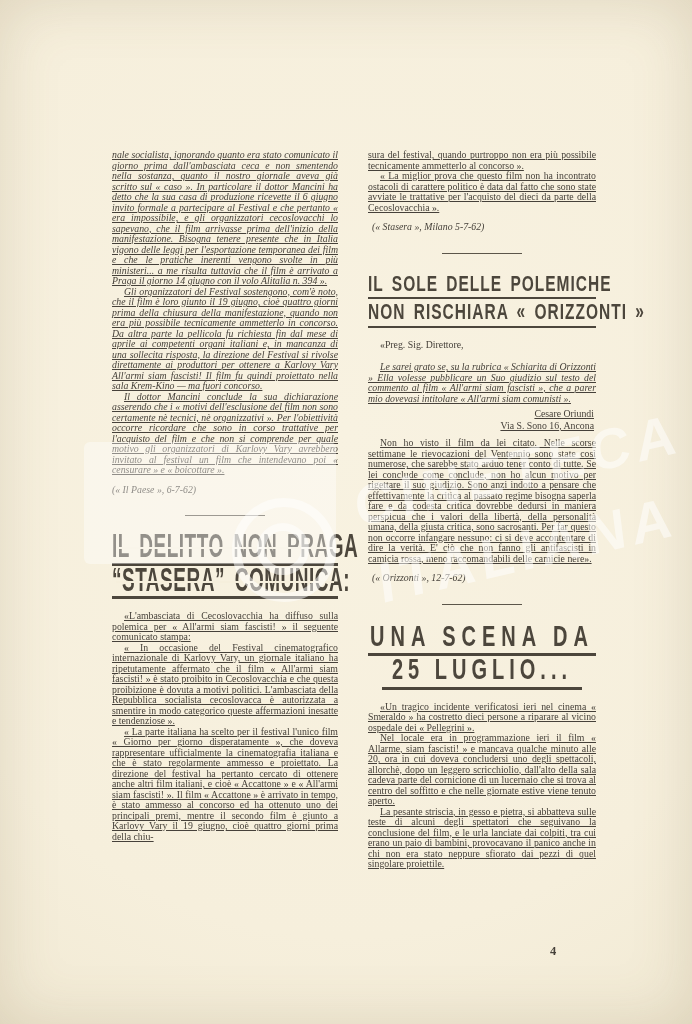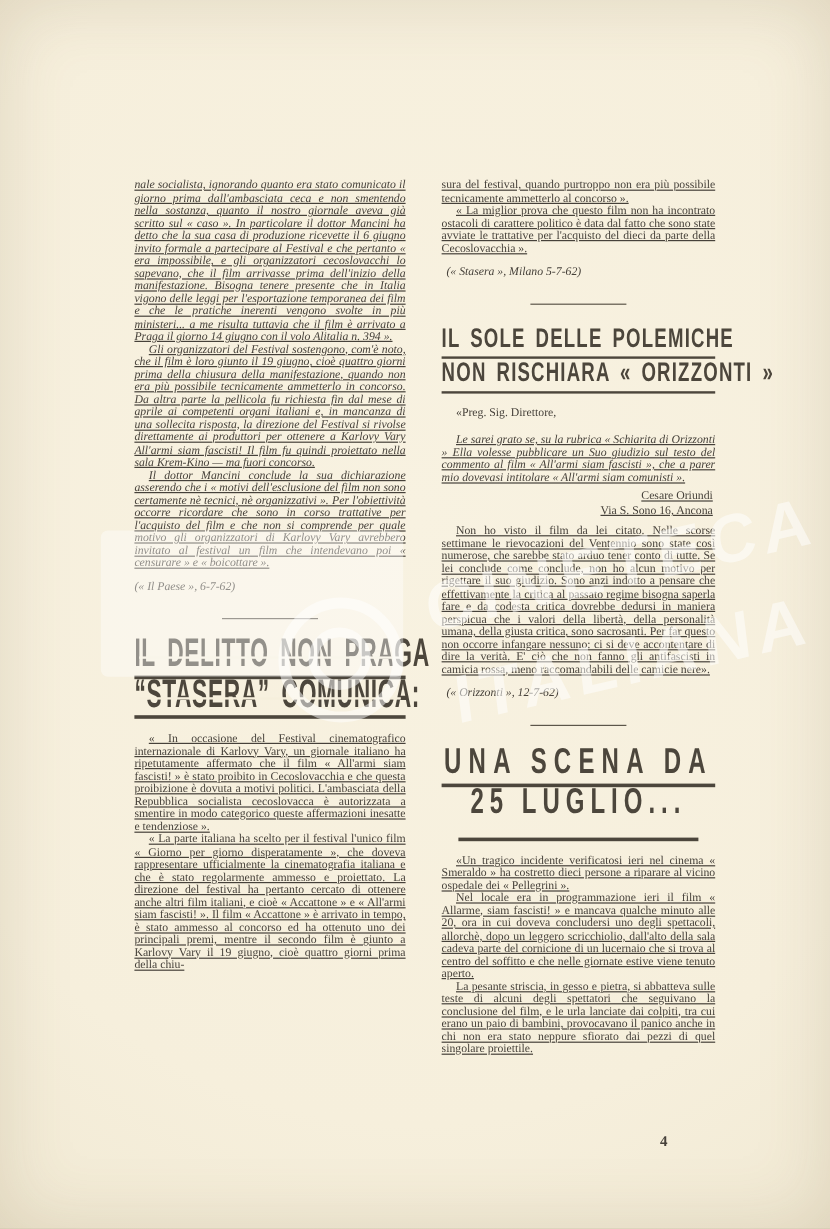--- a/index.html
+++ b/index.html
@@ -44,21 +44,21 @@
   .hl-big .txt{font-size:19px;letter-spacing:.5px;word-spacing:4px;transform:scale(1,1.75);}
   .stripe::after{
     content:"";position:absolute;left:4px;right:4px;top:47%;height:2px;
     background:#f6efdc;z-index:3;
   }
   .hl-mid{border-bottom:2px solid #4c463c;padding:7px 0 6px 0;margin-bottom:1px;}
   .hl-mid .txt{font-size:15.5px;letter-spacing:1px;word-spacing:3px;transform:scale(1,1.45);}
   .hl-sc1{border-bottom:3px solid #4c463c;padding:8px 0 8px 0;margin-bottom:2px;}
   .hl-sc1 .txt{font-size:20px;letter-spacing:6px;transform:scale(1,1.5);}
   .hl-sc2{text-align:center;border:0;padding:6px 0 0 0;margin-bottom:4px;}
-  .hl-sc2 .inner{display:inline-block;border-bottom:3px solid #4c463c;padding:0 10px 19px 10px;}
+  .hl-sc2 .inner{display:inline-block;border-bottom:3px solid #4c463c;padding:0 10px 8px 10px;}
   .hl-sc2 .txt{font-size:20px;letter-spacing:5px;transform:scale(1,1.5);}
   .headline-block{margin-top:2px;margin-bottom:12px;}
   .salutation{margin:12px;text-indent:0;}
   .signature{ text-align:right;margin:4px 2px 6px 0;line-height:12px;text-indent:0;text-decoration:underline;}
   .page-number{
     position:absolute;left:550px;top:944px;
     font-family:"Liberation Serif", serif;
     font-weight:700;font-size:12.5px;color:#46413a;z-index:1;
   }
   
@@ -102,20 +102,21 @@
 
     <section>
       <div class="headline-block">
         <div class="hl hl-big stripe">
           <span class="txt">IL DELITTO NON PRAGA</span>
         </div>
         <div class="hl hl-big stripe">
           <span class="txt">“STASERA” COMUNICA:</span>
         </div>
       </div>
+      <p class="body">«L'ambasciata di Cecoslovacchia ha diffuso sulla polemica per « All'armi siam fascisti! » il seguente comunicato stampa:</p>
       <p class="body">« In occasione del Festival cinematografico internazionale di Karlovy Vary, un giornale italiano ha ripetutamente affermato che il film « All'armi siam fascisti! » è stato proibito in Cecoslovacchia e che questa proibizione è dovuta a motivi politici. L'ambasciata della Repubblica socialista cecoslovacca è autorizzata a smentire in modo categorico queste affermazioni inesatte e tendenziose ».</p>
       <p class="body">« La parte italiana ha scelto per il festival l'unico film « Giorno per giorno disperatamente », che doveva rappresentare ufficialmente la cinematografia italiana e che è stato regolarmente ammesso e proiettato. La direzione del festival ha pertanto cercato di ottenere anche altri film italiani, e cioè « Accattone » e « All'armi siam fascisti! ». Il film « Accattone » è arrivato in tempo, è stato ammesso al concorso ed ha ottenuto uno dei principali premi, mentre il secondo film è giunto a Karlovy Vary il 19 giugno, cioè quattro giorni prima della chiu-</p>
     </section>
 
   </div>
 
   <div class="col col-right">
 
     <section>
       <p class="body noindent">sura del festival, quando purtroppo non era più possibile tecnicamente ammetterlo al concorso ».</p>

